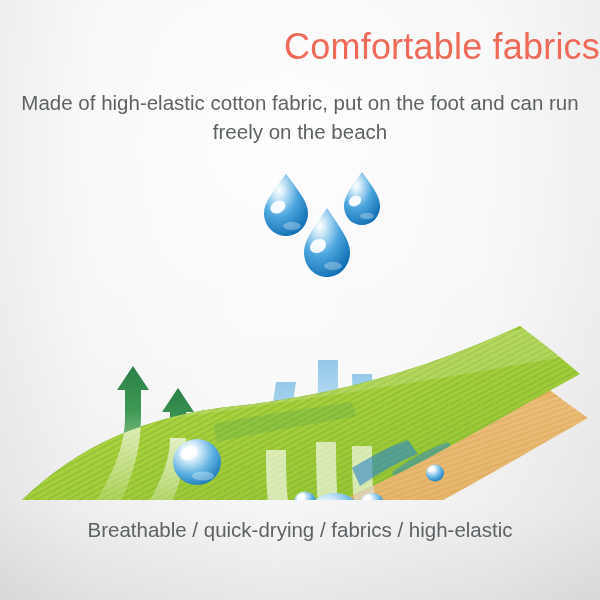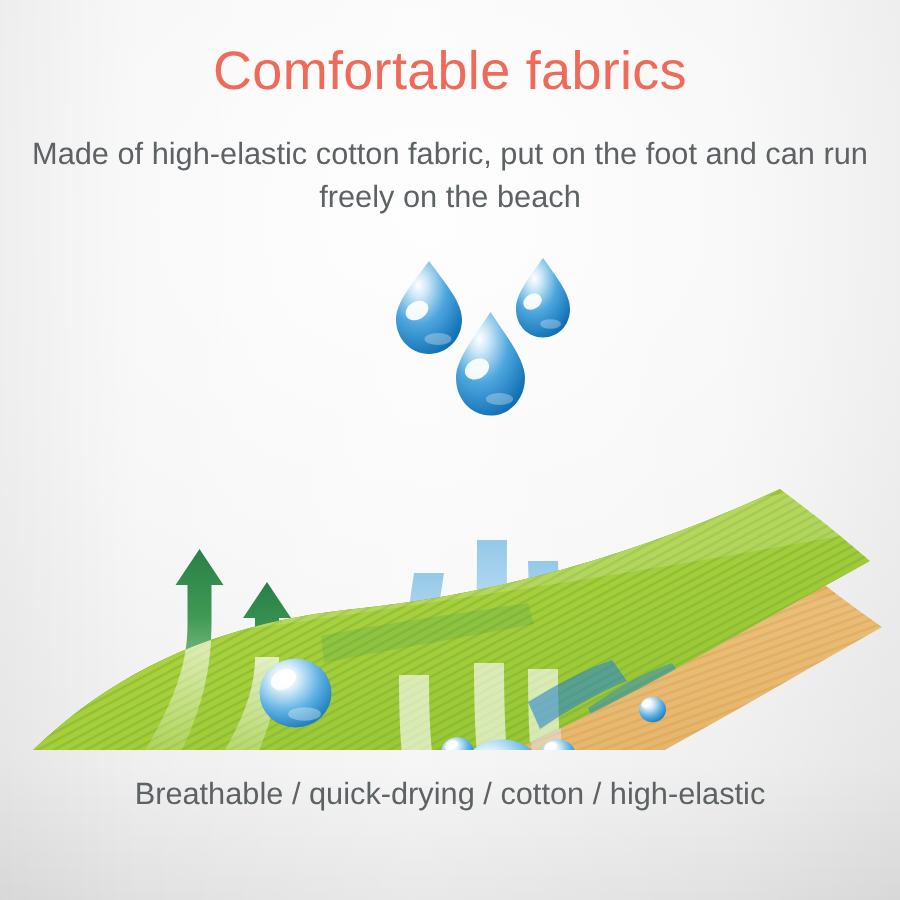--- a/index.html
+++ b/index.html
@@ -30,20 +30,21 @@
   }
 
   .txt{position:absolute;left:0;right:0;text-align:center;z-index:6;}
 
   #title{
     top:26px;
     font-size:36px;
     letter-spacing:.2px;
     color:#ef6a58;
     font-weight:400;
+    text-align:right;
   }
   #subtitle{
     top:88px;
     font-size:20.5px;
     line-height:29px;
     color:#5d6265;
     font-weight:400;
     padding:0 14px;
   }
   #caption{
@@ -281,15 +282,15 @@
           <path d="M362,22 C372,36 380,46 380,56 C380,67 372,75 362,75
                    C352,75 344,67 344,56 C344,46 352,36 362,22 Z" fill="url(#gDrop)"></path>
           <ellipse cx="355" cy="51" rx="6.5" ry="5" fill="#ffffff" opacity=".92" transform="rotate(-30 355 51)"></ellipse>
           <ellipse cx="367" cy="66" rx="7" ry="3.2" fill="#ffffff" opacity=".30"></ellipse>
         </g>
       </g>
 
     </svg>
   </div>
 
-  <div class="txt" id="caption">Breathable / quick-drying / cotton / high-elastic</div>
+  <div class="txt" id="caption">Breathable / quick-drying / fabrics / high-elastic</div>
 
 </div>
 
 </body></html>

